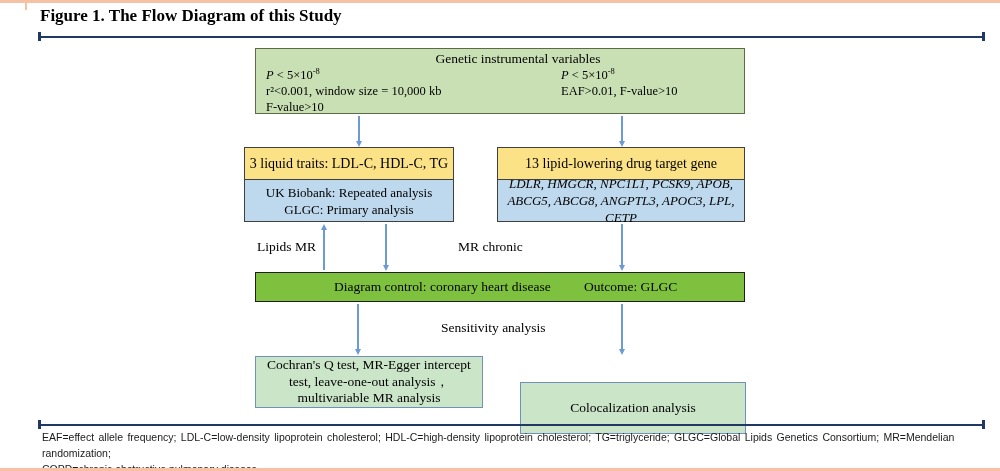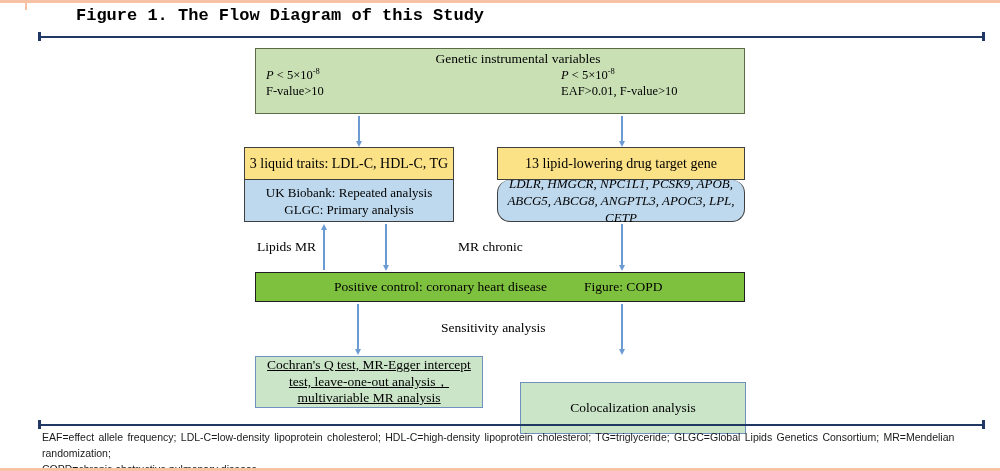--- a/index.html
+++ b/index.html
@@ -20,22 +20,22 @@
   .stage{
     position:relative;width:1000px;height:471px;background:#ffffff;
     overflow:hidden;font-family:"Liberation Serif", serif;color:#000;
   }
   .edge{position:absolute;left:0;width:1000px;height:3px;background:var(--accent-salmon);}
   .edge.top{top:0;}
   .edge.bottom{top:468px;}
   .accent-tick{position:absolute;left:25px;top:0;width:2px;height:10px;background:var(--accent-salmon);}
   .fig-title{
     position:absolute;left:40px;top:6px;width:920px;
-    font-family:Liberation Mono, monospace;font-weight:bold;font-size:17px;
-    color:#000;white-space:nowrap;margin-left:36px;
+    font-family:Liberation Serif, serif;font-weight:bold;font-size:17px;
+    color:#000;white-space:nowrap;
   }
   .rule{position:absolute;left:38px;width:947px;height:9px;}
   .rule .line{position:absolute;left:0;right:0;top:3.5px;height:2px;background:var(--rule-navy);}
   .rule::before,.rule::after{
     content:"";position:absolute;top:0;width:3px;height:9px;background:var(--rule-navy);
   }
   .rule::before{left:0;}
   .rule::after{right:0;}
   .rule.top-rule{top:32px;}
   .rule.bottom-rule{top:420px;}
@@ -62,40 +62,40 @@
     box-sizing:border-box;height:33px;display:flex;align-items:center;justify-content:center;
     font-size:14px;
   }
   .mid-box .bdy{
     background:var(--body-blue-fill);border:1.5px solid var(--mid-box-border);border-top:none;
     box-sizing:border-box;height:42px;display:flex;flex-direction:column;
     align-items:center;justify-content:center;font-size:13px;line-height:17px;text-align:center;
   }
   .traits-box{left:244px;width:210px;}
   .drug-box{left:497px;width:248px;}
-  .drug-box .bdy{font-style:italic;padding:0 6px;border-radius:13px;}
+  .drug-box .bdy{font-style:italic;padding:0 6px;}
 
   
   .outcome-bar{
     position:absolute;left:255px;top:272px;width:490px;height:30px;
     background:var(--bar-green-fill);border:1.5px solid var(--bar-green-border);
     box-sizing:border-box;font-size:13.5px;
   }
   .outcome-bar .bar-text{position:absolute;top:50%;transform:translateY(-50%);white-space:nowrap;}
   .outcome-bar .t1{left:78px;}
   .outcome-bar .t2{left:328px;}
 
   
   .result-box{
     position:absolute;top:356px;height:52px;background:var(--result-green-fill);
     border:1.5px solid var(--result-box-border);box-sizing:border-box;
     display:flex;align-items:center;justify-content:center;text-align:center;
     font-size:13.5px;line-height:16.5px;
   }
-  .sens-box{left:255px;width:228px;padding:0 0;text-decoration:underline;}
+  .sens-box{left:255px;width:228px;padding:0 0;}
   .coloc-box{left:520px;width:226px;margin-top:26px;}
 
   
   .flow-label{position:absolute;font-size:13.5px;white-space:nowrap;}
   .lbl-reverse{left:257px;top:239px;}
   .lbl-mr{left:458px;top:239px;}
   .lbl-sens{left:441px;top:320px;}
 
   
   .arrow{position:absolute;width:2px;background:var(--arrow-blue);}
@@ -137,20 +137,21 @@
 
   <div class="rule top-rule">
     <div class="line"></div>
   </div>
 
   <div class="giv-box">
     <div class="giv-title">Genetic instrumental variables</div>
     <div class="giv-cols">
       <div class="giv-col left">
         <div class="giv-line"><span class="it">P</span><span> &lt; 5×10</span><sup class="exp">-8</sup></div>
+        <div class="giv-line">r²&lt;0.001, window size = 10,000 kb</div>
         <div class="giv-line">F-value&gt;10</div>
       </div>
       <div class="giv-col right">
         <div class="giv-line"><span class="it">P</span><span> &lt; 5×10</span><sup class="exp">-8</sup></div>
         <div class="giv-line">EAF&gt;0.01, F-value&gt;10</div>
       </div>
     </div>
   </div>
 
   <div class="arrow down a1"></div>
@@ -169,22 +170,22 @@
     <div class="bdy">LDLR, HMGCR, NPC1L1, PCSK9, APOB, ABCG5, ABCG8, ANGPTL3, APOC3, LPL, CETP</div>
   </div>
 
   <div class="flow-label lbl-reverse">Lipids MR</div>
   <div class="flow-label lbl-mr">MR chronic</div>
   <div class="arrow up a3"></div>
   <div class="arrow down a4"></div>
   <div class="arrow down a5"></div>
 
   <div class="outcome-bar">
-    <span class="bar-text t1">Positive control: coronary heart disease</span>
-    <span class="bar-text t2">Figure: COPD</span>
+    <span class="bar-text t1">Diagram control: coronary heart disease</span>
+    <span class="bar-text t2">Outcome: GLGC</span>
   </div>
 
   <div class="flow-label lbl-sens">Sensitivity analysis</div>
   <div class="arrow down a6"></div>
   <div class="arrow down a7"></div>
 
   <div class="result-box sens-box">Cochran's Q test, MR-Egger intercept test, leave-one-out analysis， multivariable MR analysis</div>
   <div class="result-box coloc-box">Colocalization analysis</div>
 
   <div class="rule bottom-rule">

